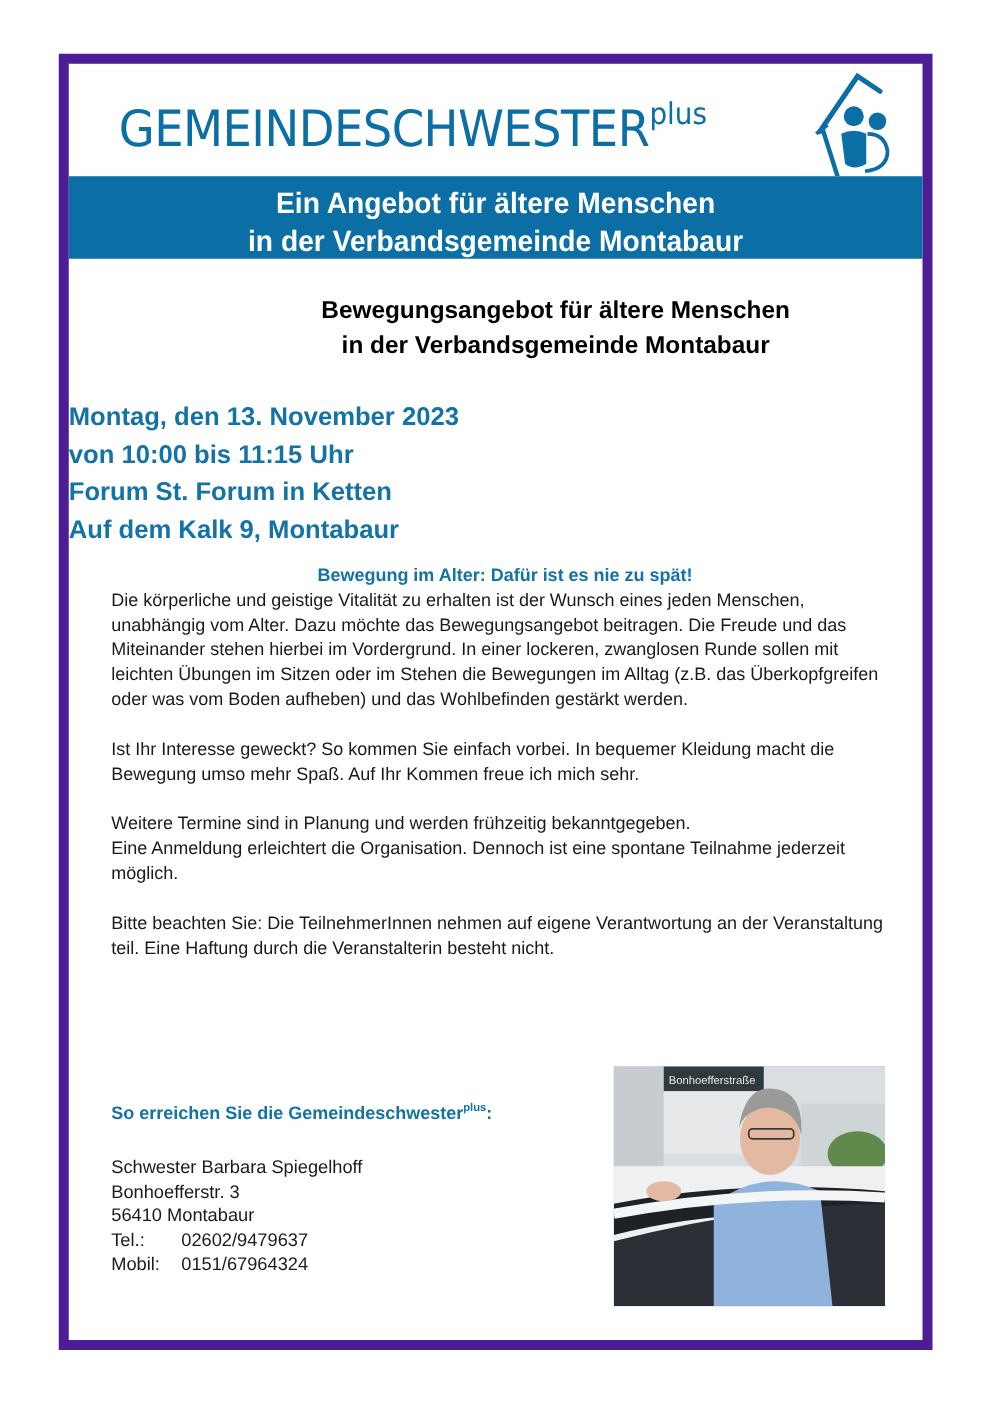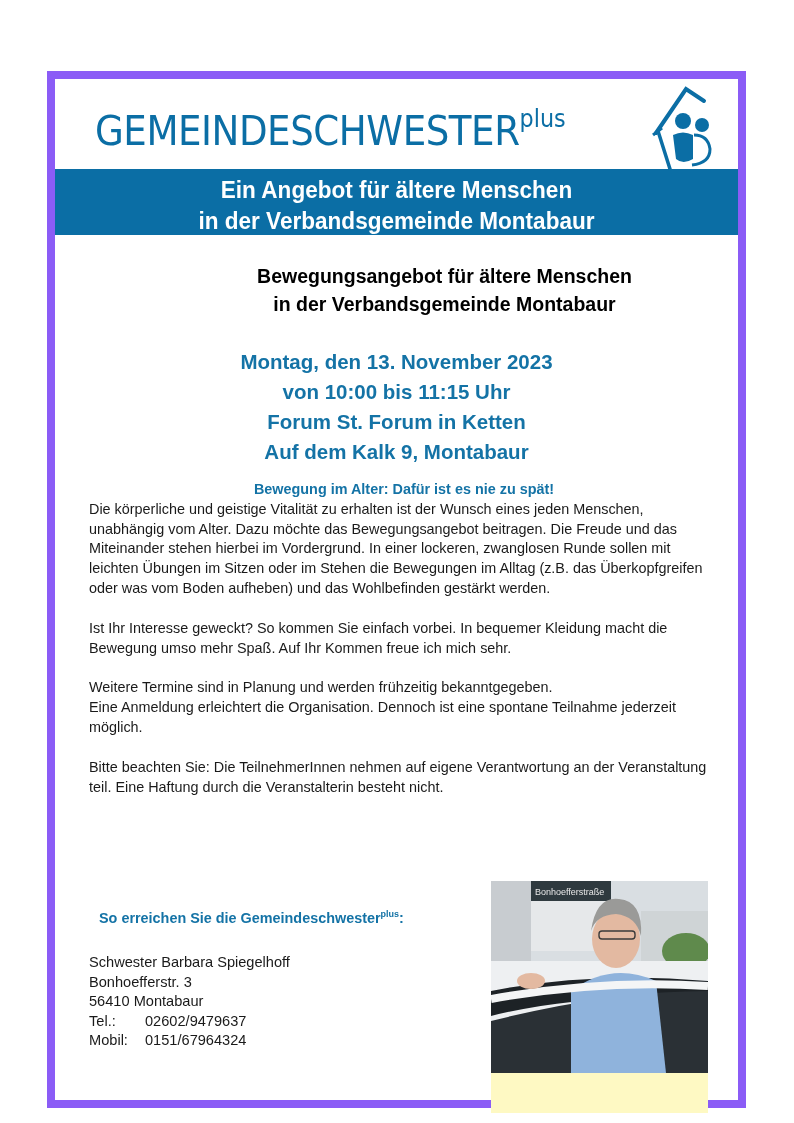--- a/index.html
+++ b/index.html
@@ -2,21 +2,21 @@
 <html><head>
 <meta charset="utf-8">
 <style>
   html, body { margin: 0; padding: 0; }
   body {
     width: 794px; height: 1123px; background: #ffffff; position: relative;
     font-family: "Liberation Sans", sans-serif; color: #1a1a1a; overflow: hidden;
   }
   .frame {
     position: absolute; left: 47px; top: 43px; width: 683px; height: 1021px;
-    border: 8px solid #8b5cf6; background: #fff; margin-top: 28px;
+    border: 8px solid #4c1d95; background: #fff;
   }
   .brand-title {
     position: absolute; left: 40px; top: 28px; margin: 0;
     font-family: "DejaVu Sans", sans-serif; font-weight: normal;
     font-size: 40px; letter-spacing: -0.5px; color: #0b6ea5; line-height: 1;
     transform: scaleX(0.93); transform-origin: left center; white-space: nowrap;
   }
   .brand-title sup { font-size: 24px; vertical-align: 18px; letter-spacing: 0; }
   .logo { position: absolute; right: 18px; top: 6px; width: 70px; height: 84px; }
   .band {
@@ -24,42 +24,42 @@
     background: #0b6ea5; color: #fff; text-align: center;
     font-weight: bold; font-size: 23.5px; line-height: 31px;
     padding-top: 6px; box-sizing: border-box;
   }
   .band div { transform: scaleX(0.96); }
   .subhead {
     position: absolute; left: 0; top: 183px; width: 100%; text-align: center;
     font-weight: bold; font-size: 19.5px; line-height: 28px; color: #000; padding-left: 48px;
   }
   .event {
-    position: absolute; left: 0; top: 268px; width: 100%; text-align: center;
+    position: absolute; left: 0; top: 268px; width: 100%; text-align: left;
     font-weight: bold; font-size: 20.5px; line-height: 30px; color: #1473a6;
   }
   .body {
     position: absolute; left: 34px; top: 401px; width: 630px;
     font-size: 14.4px; line-height: 19.8px; color: #1a1a1a;
   }
   .body p { margin: 0 0 20px 0; }
   .body .lead { color: #1473a6; font-weight: bold; display: block; text-align: center; }
   .contact-head {
-    position: absolute; left: 44px; top: 830px; font-weight: bold;
+    position: absolute; left: 34px; top: 830px; font-weight: bold;
     font-size: 14.4px; color: #1473a6;
   }
   .contact-head sup { font-size: 9px; vertical-align: 6px; }
   .contact {
     position: absolute; left: 34px; top: 874px; font-size: 14.6px; line-height: 19.6px;
   }
   .contact .row { display: flex; }
   .contact .lbl { width: 56px; }
   .photo {
-    position: absolute; left: 436px; top: 802px; width: 217px; height: 232px;
-    overflow: hidden; background: #fef9c3;
+    position: absolute; left: 436px; top: 802px; width: 217px; height: 192px;
+    overflow: hidden; background: #c4b5fd;
   }
 </style>
 </head>
 <body>
 
 <div class="frame">
 
   <h1 class="brand-title"><span>GEMEINDESCHWESTER</span><sup>plus</sup></h1>
 
   <svg class="logo" viewBox="0 0 70 84">

